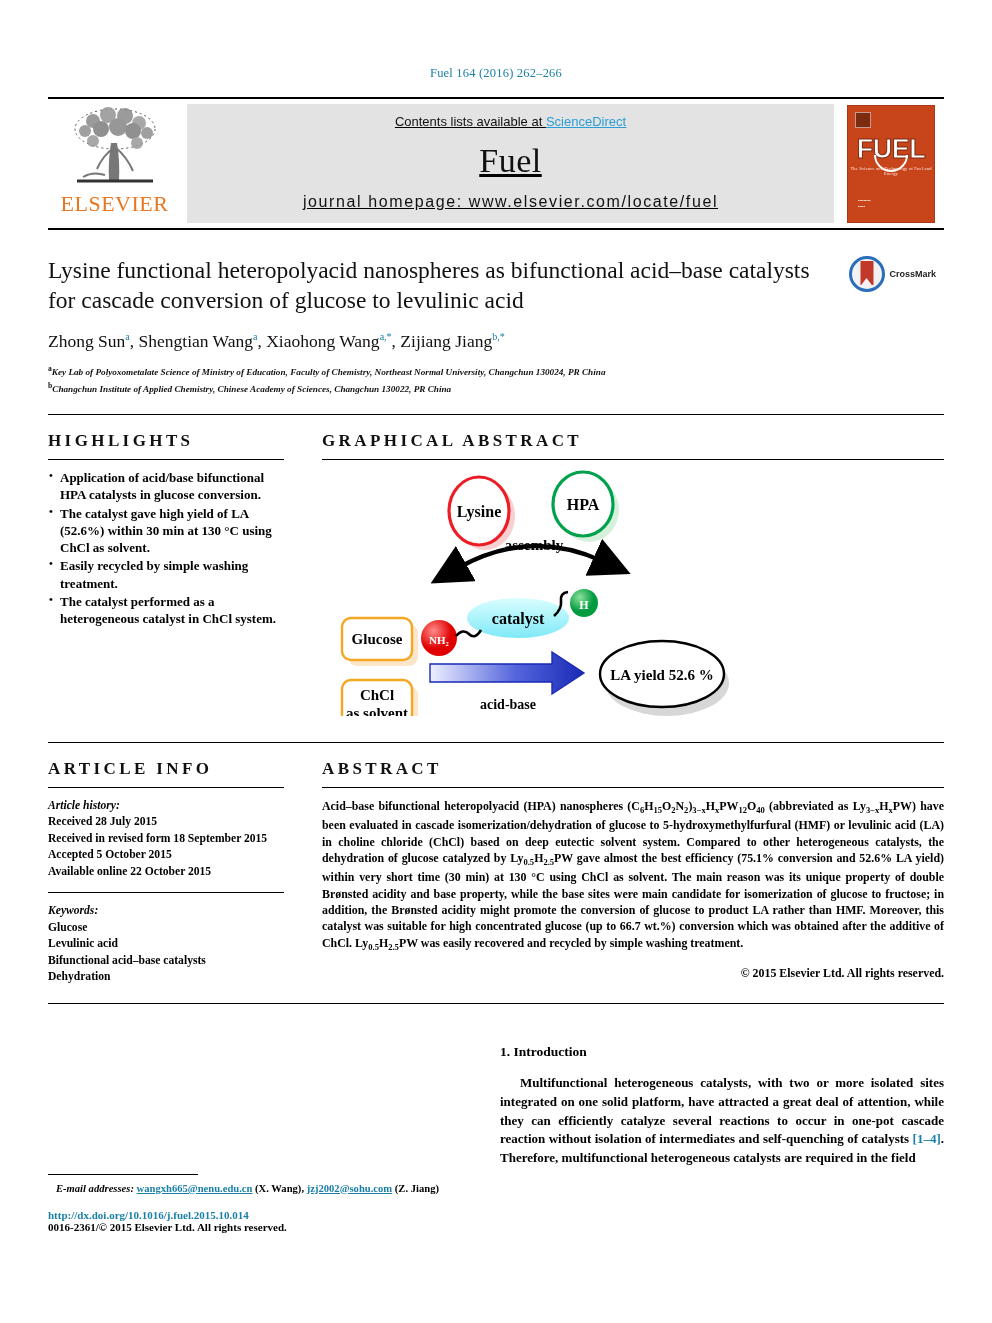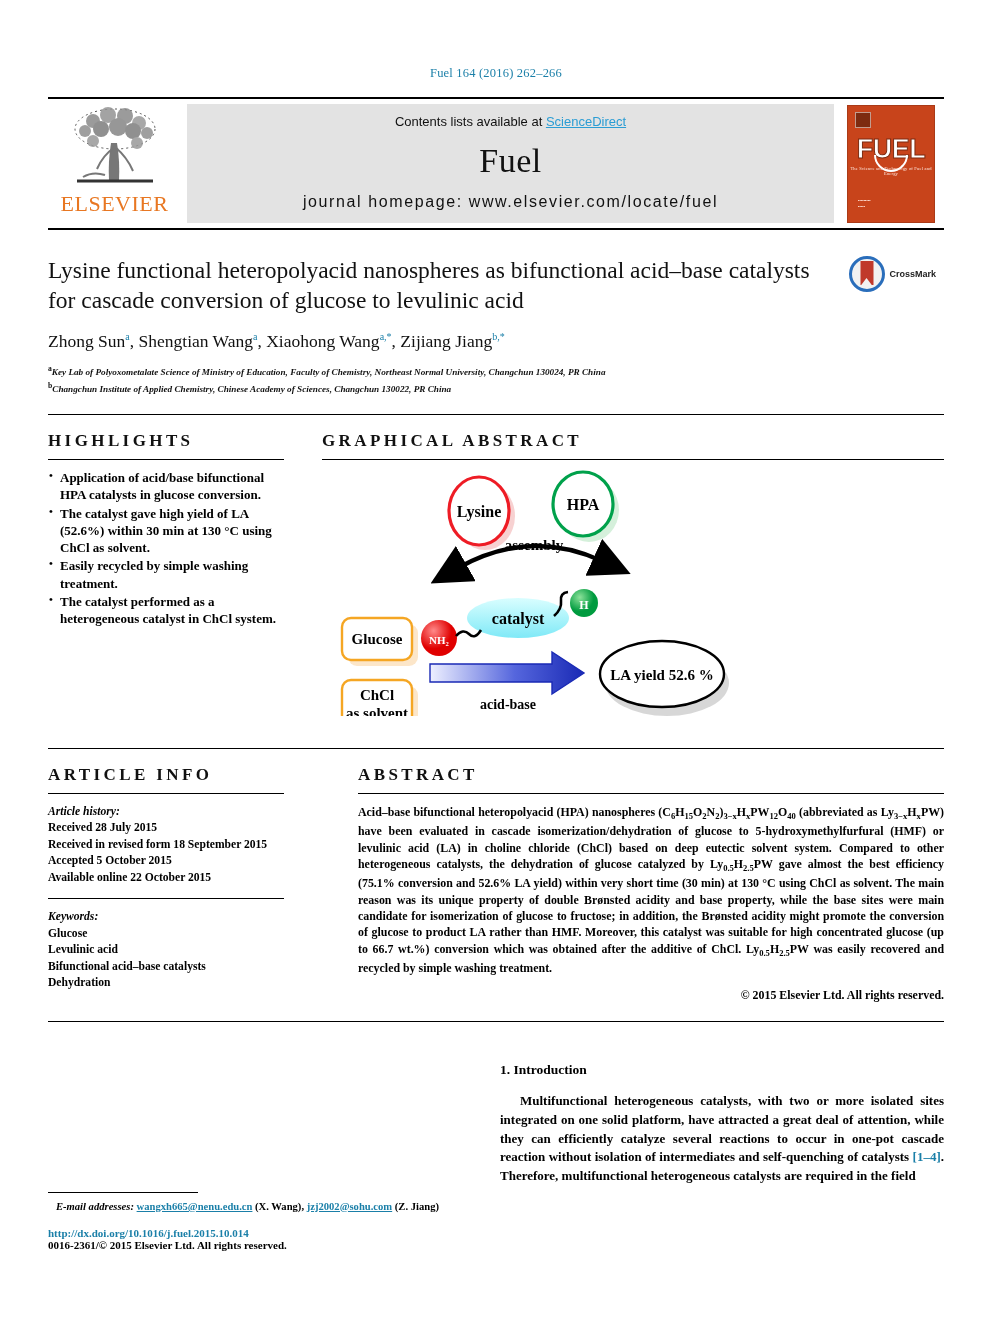--- a/index.html
+++ b/index.html
@@ -53,20 +53,21 @@
   }
   .center-block {
     flex: 1;
     background: #e3e3e3;
     margin: 5px 4px 5px 6px;
     display: flex;
     flex-direction: column;
     align-items: center;
     justify-content: space-between;
     padding: 10px 0 12px 0;
+    text-decoration: underline;
   }
   .contents-line {
     font-family: "Liberation Sans", sans-serif;
     font-size: 13px;
     color: #111;
   }
   .sd-link { color: #2b9dd4; }
   .journal-name {
     font-family: "Liberation Serif", serif;
     font-size: 34px;
@@ -214,25 +215,24 @@
     content: "•";
     position: absolute; left: 1px; top: -1px;
     font-size: 11px;
   }
 
   
   .ga-art { margin-top: 6px; height: 256px; position: relative; }
 
   
   .band2 {
-    margin-top: 26px;
+    margin-top: 20px;
     border-top: 1px solid #000;
     display: flex;
     padding-top: 16px;
-    gap: 36px;
   }
   .ai-body { font-size: 11.6px; font-weight: bold; line-height: 1.42; margin-top: 10px; }
   .ai-body .ital { font-style: italic; }
   .ai-rule { border-top: 1.2px solid #000; margin: 12px 0 0 0; }
   .abstract-body {
     font-size: 11.9px;
     font-weight: bold;
     line-height: 1.38;
     text-align: justify;
     margin-top: 10px;

